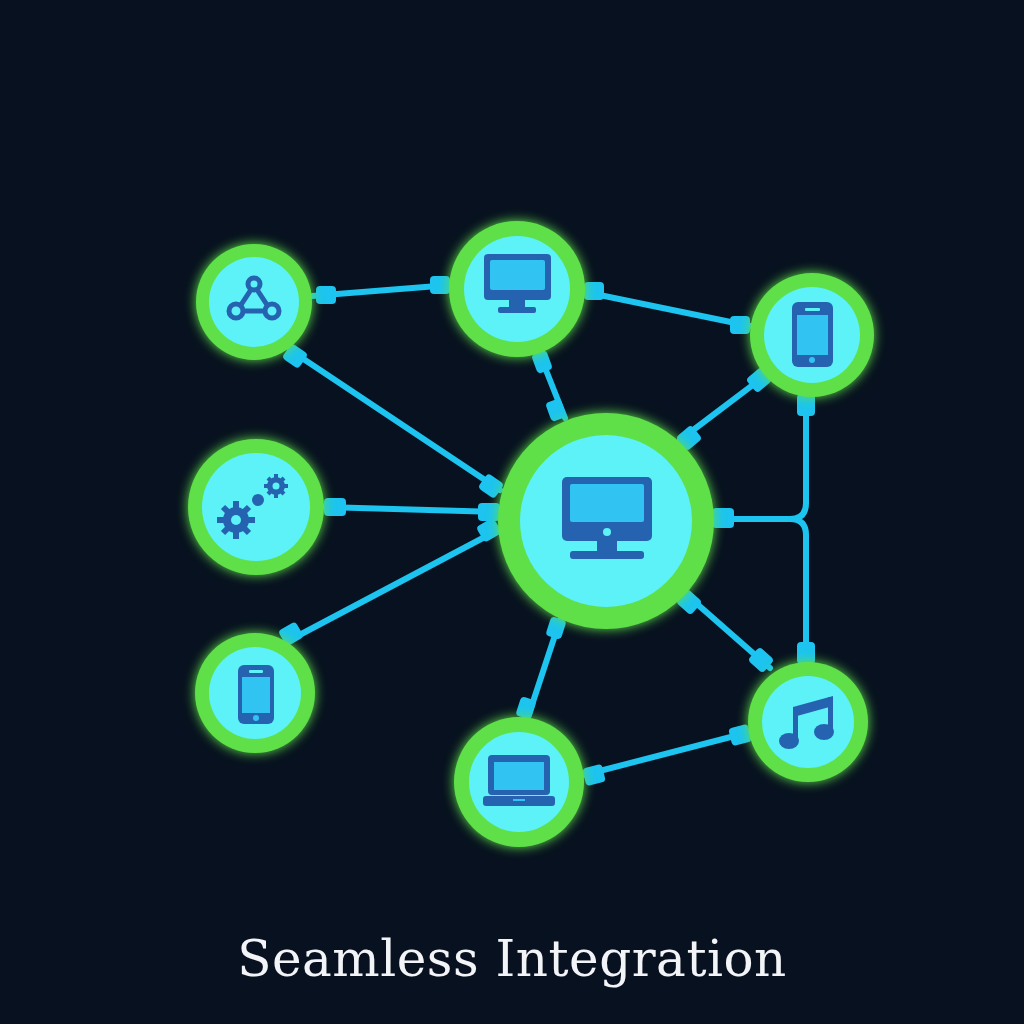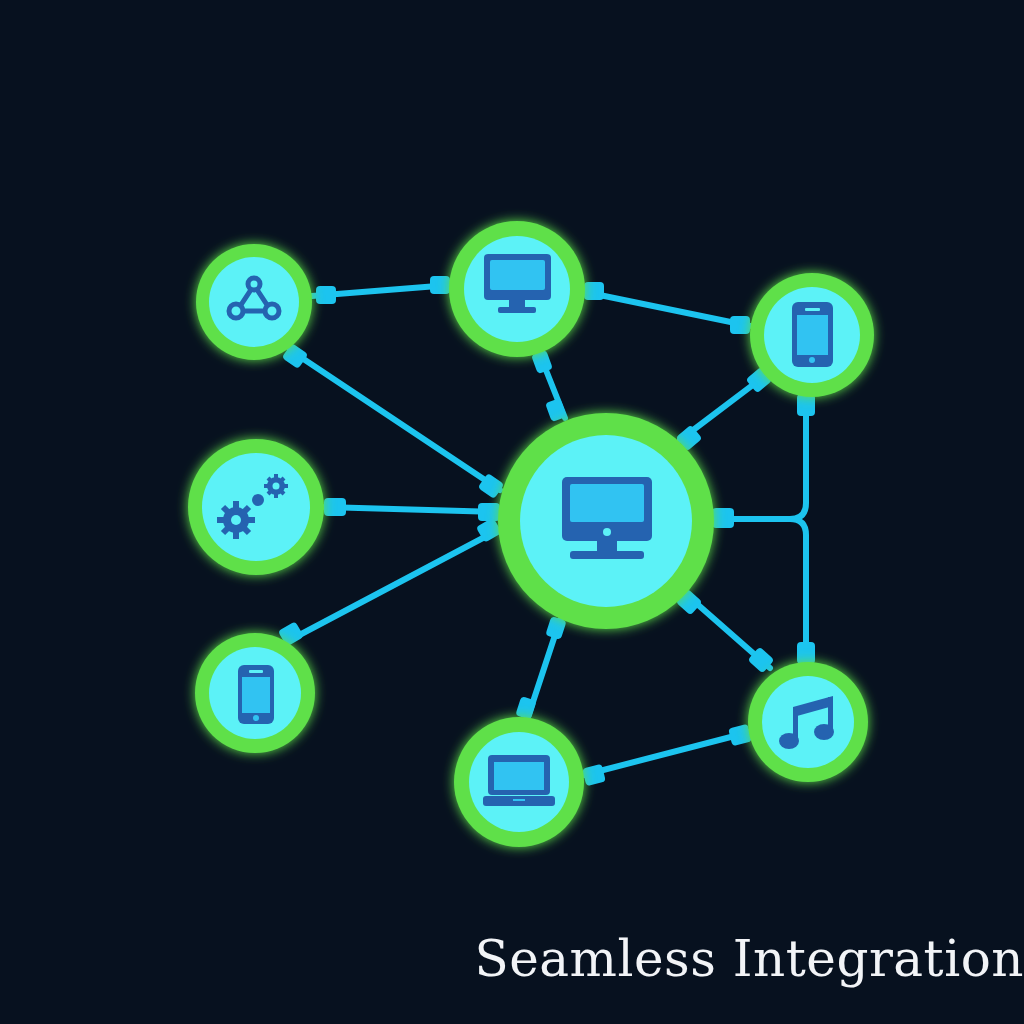--- a/index.html
+++ b/index.html
@@ -4,21 +4,21 @@
 <style>
   html, body { margin: 0; padding: 0; }
   body {
     width: 1024px; height: 1024px; overflow: hidden;
     background: #07111f;
     position: relative;
   }
   #diagram { position: absolute; left: 0; top: 0; }
   .caption {
     position: absolute; left: 0; top: 930px; width: 1024px;
-    text-align: right;
+    text-align: center;
     font-family: "DejaVu Serif", serif;
     font-size: 50px; color: #f2f4f7; letter-spacing: 0.5px;
   }
 </style>
 </head>
 <body>
 
 <svg id="diagram" width="1024" height="1024" viewBox="0 0 1024 1024">
   <defs>
     <filter id="glow" x="-50%" y="-50%" width="200%" height="200%">

